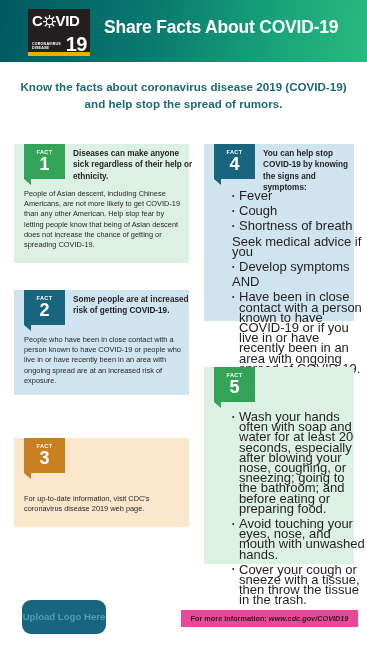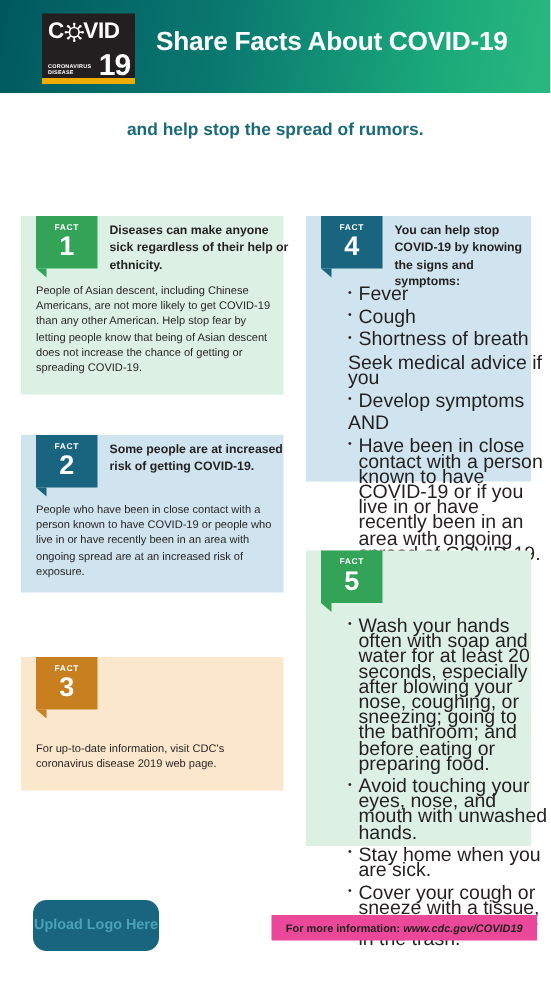--- a/index.html
+++ b/index.html
@@ -275,20 +275,21 @@
 DISEASE</span>
       <span id="logo-19">19</span>
     </div>
   </div>
   <div id="logo-underline" style="background: rgb(240, 171, 0);"></div>
 
   <div id="header-title">Share Facts About COVID-19</div>
 </div>
 
 <div id="subtitle" style="color: rgb(27, 106, 120);">
+  <div>Know the facts about coronavirus disease 2019 (COVID-19)</div>
   <div>and help stop the spread of rumors.</div>
 </div>
 
 <div class="fact-box" id="fact1" style="background: rgb(221, 240, 228);">
   <div class="badge" style="background: rgb(51, 164, 87);">
     <span class="badge-label">FACT</span>
     <span class="badge-num">1</span>
     <span class="tail" style="border-top-color: rgb(51, 164, 87);"></span>
   </div>
   <div class="fact-head" style="width:122px">Diseases can make anyone sick regardless of their help or ethnicity.</div>
@@ -334,21 +335,20 @@
 
 <div class="fact-box" id="fact5" style="background: rgb(221, 240, 228);">
   <div class="badge" style="background: rgb(51, 164, 87);">
     <span class="badge-label">FACT</span>
     <span class="badge-num">5</span>
     <span class="tail" style="border-top-color: rgb(51, 164, 87);"></span>
   </div>
   <ul class="fact-list">
     <li class="bulleted">Wash your hands often with soap and water for at least 20 seconds, especially after blowing your nose, coughing, or sneezing; going to the bathroom; and before eating or preparing food.</li>
     <li class="bulleted">Avoid touching your eyes, nose, and mouth with unwashed hands.</li>
-    <li class="bulleted">Stay home when you are sick.</li>
     <li class="bulleted">Cover your cough or sneeze with a tissue, then throw the tissue in the trash.</li>
   </ul>
 </div>
 
 <div id="upload-logo" style="background: rgb(25, 100, 126);">Upload Logo Here</div>
 
 <div id="more-info-bar" style="background: #ec4899;">
   <span>For more information:</span>
   <span>&nbsp;</span>
   <span class="url">www.cdc.gov/COVID19</span>

